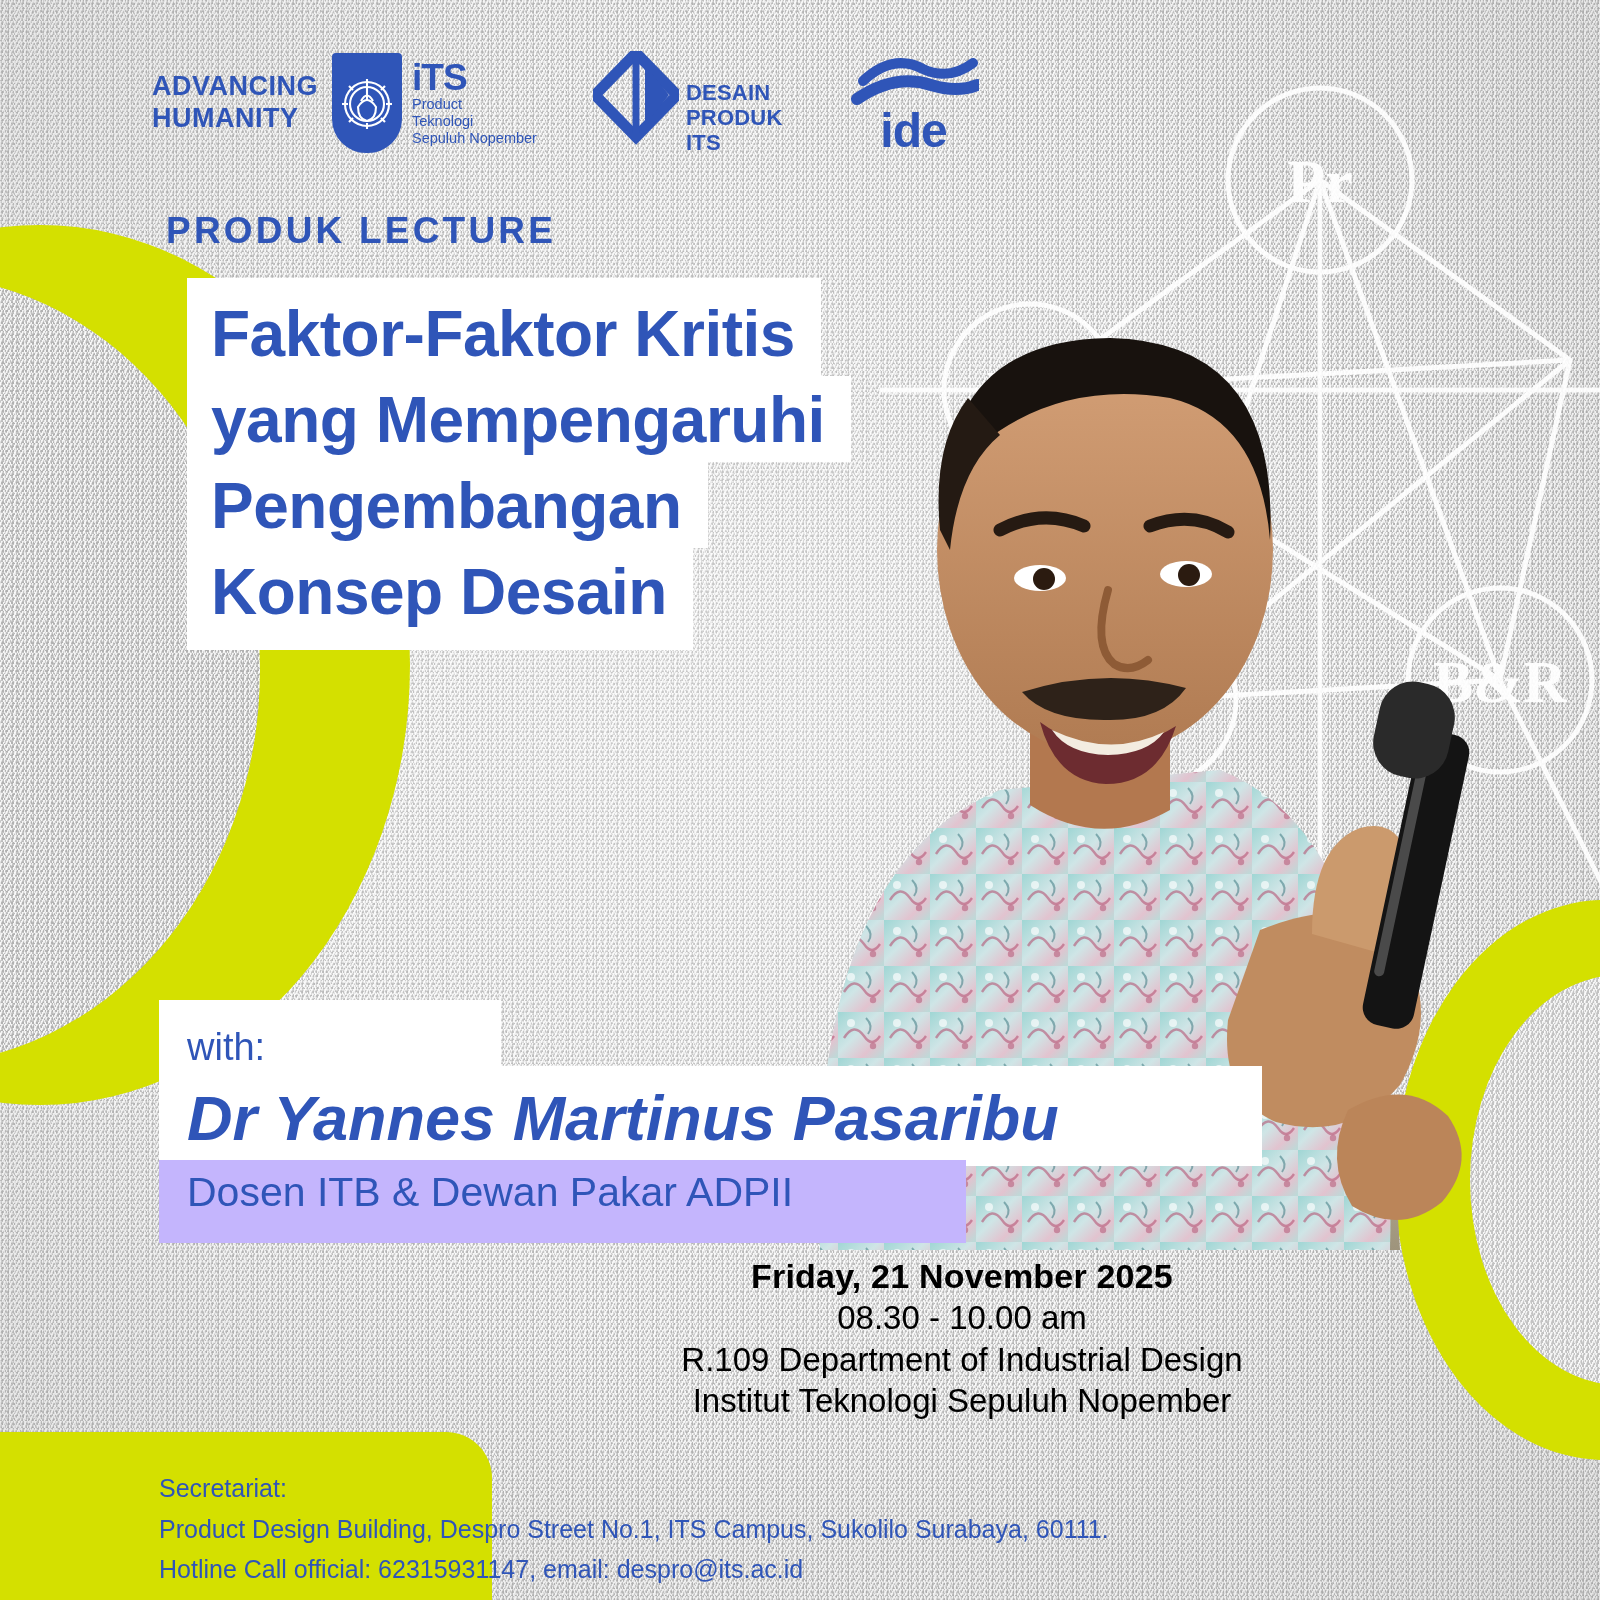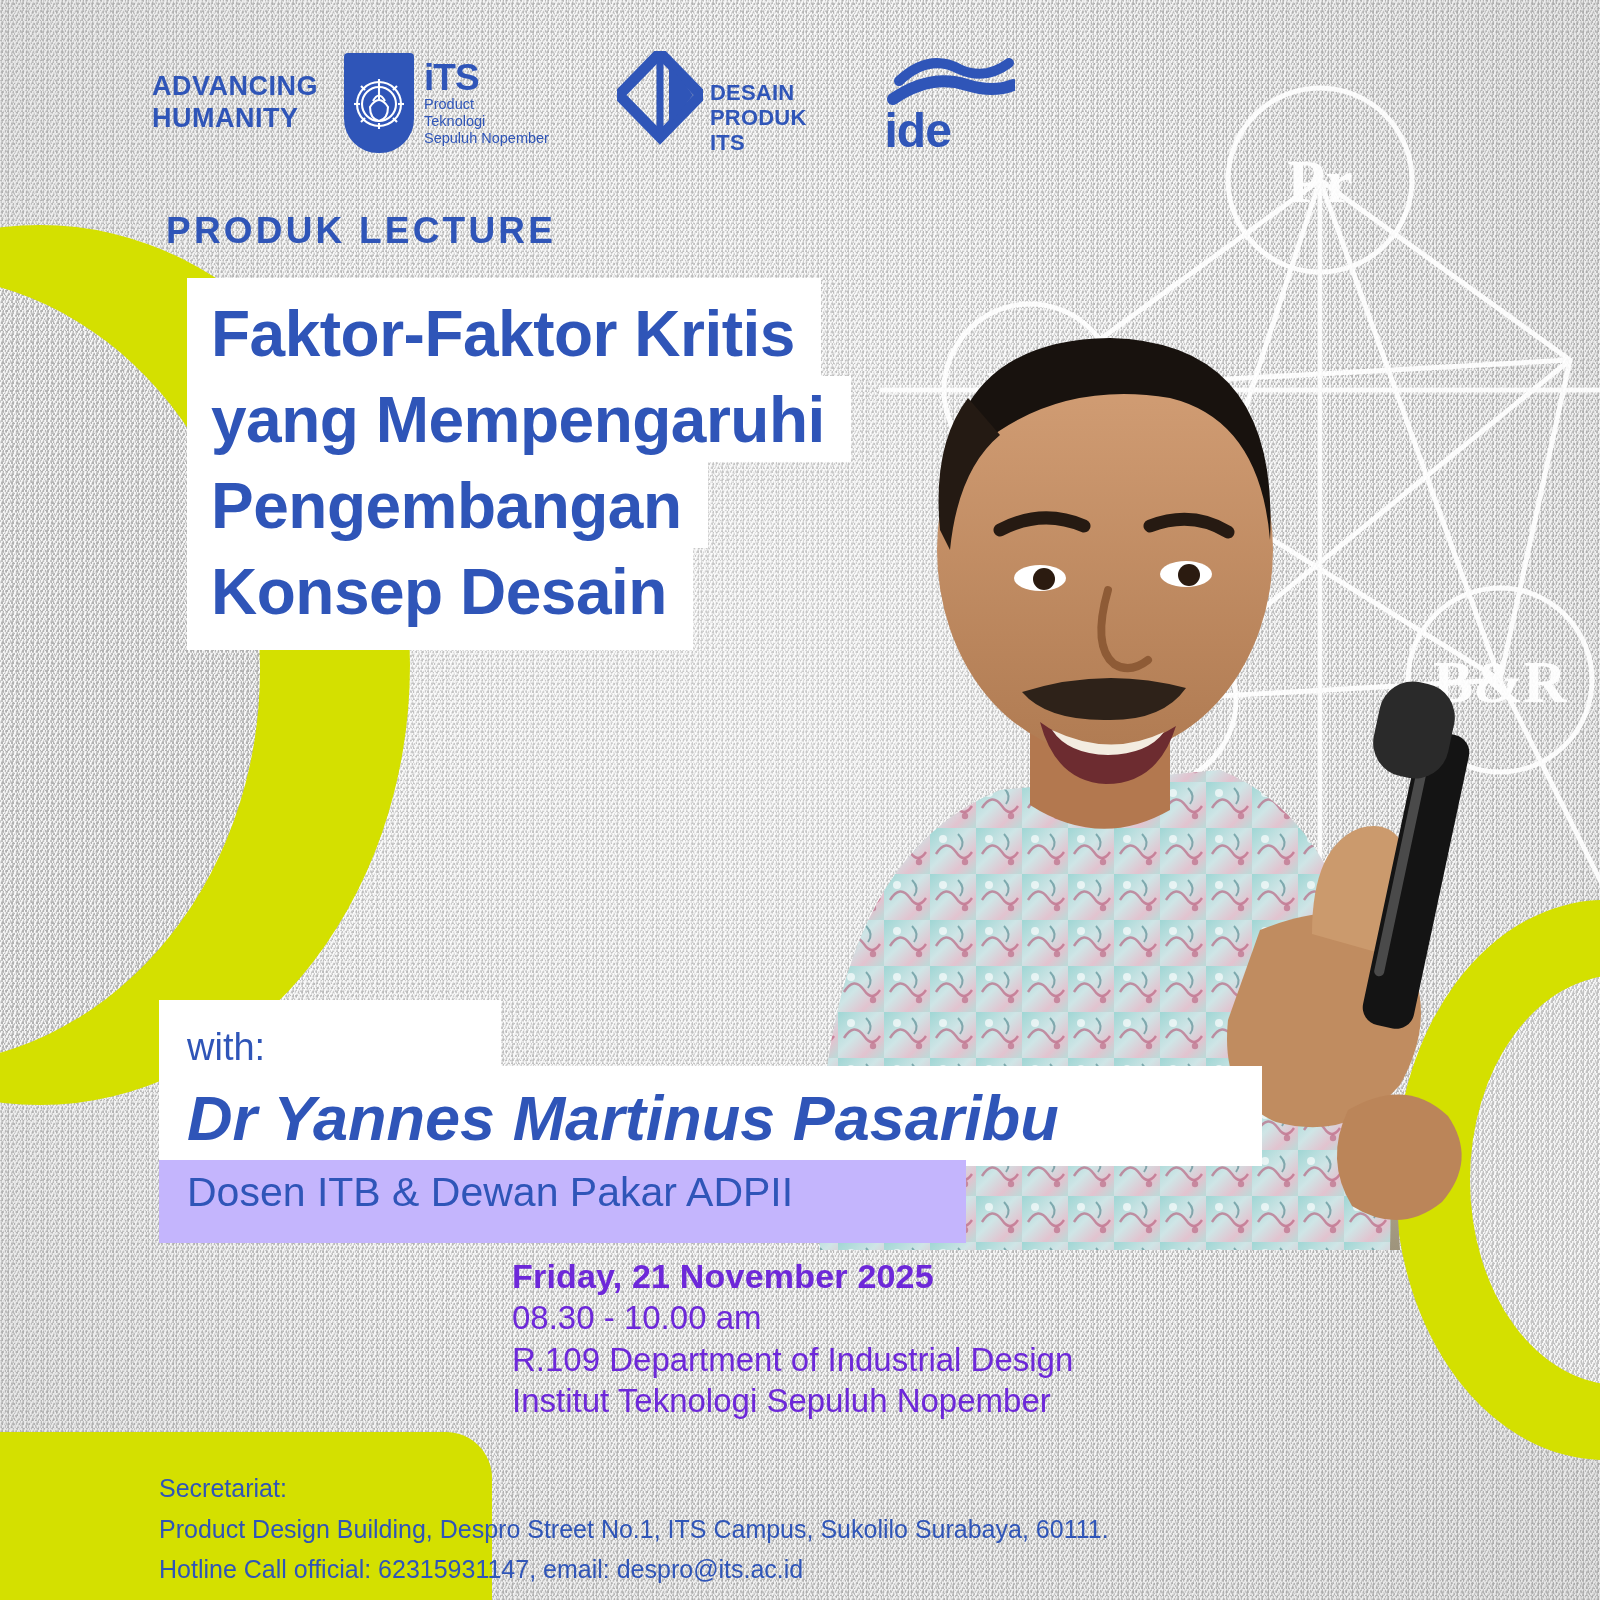--- a/index.html
+++ b/index.html
@@ -67,37 +67,37 @@
     background:#d4e000;border-radius:0 46px 0 0;
   }
 
   
   .photo-wrap{
     position:absolute;left:700px;top:230px;width:780px;height:1020px;overflow:hidden;
   }
   .photo{position:absolute;inset:0;}
 
   
-  .logos{position:absolute;left:152px;top:48px;height:110px;display:flex;align-items:center;gap:12px;}
+  .logos{position:absolute;left:152px;top:48px;height:110px;display:flex;align-items:center;gap:0;}
   .adv-hum{
     color:#2f55b8;font-weight:bold;font-size:27px;line-height:1.18;
     letter-spacing:.5px;margin-right:14px;
   }
   .its-logo{display:flex;align-items:center;gap:10px;}
   .its-shield{
     width:70px;height:100px;background:#2f55b8;
     border-radius:4px 4px 34px 34px;
     display:flex;align-items:center;justify-content:center;
   }
   .its-word{line-height:1;}
   .its-word .big{color:#2f55b8;font-weight:bold;font-size:37px;letter-spacing:-1px;}
   .its-word .sml{color:#2f55b8;font-size:14.5px;line-height:1.17;display:block;}
   .dp-logo{display:flex;align-items:flex-end;gap:7px;margin-left:56px;}
   .dp-text{color:#2f55b8;font-weight:bold;font-size:22px;line-height:1.14;letter-spacing:.2px;}
-  .ide-logo{margin-left:66px;display:flex;flex-direction:column;align-items:flex-start;}
+  .ide-logo{margin-left:66px;display:flex;flex-direction:column;align-items:center;}
   .ide-word{color:#2f55b8;font-size:48px;font-weight:bold;letter-spacing:-1px;line-height:.85;margin-top:-6px;}
 
   
   .guest-lecture{
     position:absolute;left:166px;top:210px;
     color:#2f55b8;font-weight:bold;font-size:37px;letter-spacing:3.2px;
   }
   .title-block{position:absolute;left:159px;top:278px;}
   .title-line{
     display:table;background:#ffffff;
@@ -127,21 +127,21 @@
     position:absolute;left:159px;top:1160px;width:807px;
     background:#c4b5fd;box-sizing:border-box;
     padding:8px 0 26px 28px;
     color:#2f55b8;font-size:41px;line-height:1.2;
     white-space:nowrap;
   }
 
   
   .details{
     position:absolute;right:188px;top:1256px;width:900px;
-    text-align:left;color:#6d28d9;
+    text-align:center;color:#000000;
   }
   .details .date{font-weight:bold;font-size:34px;line-height:1.22;letter-spacing:.2px;}
   .details .line{font-size:33px;line-height:1.25;}
 
   
   .footer{
     position:absolute;left:159px;top:1468px;
     color:#2f55b8;font-size:25px;line-height:1.62;
   }
 </style>

